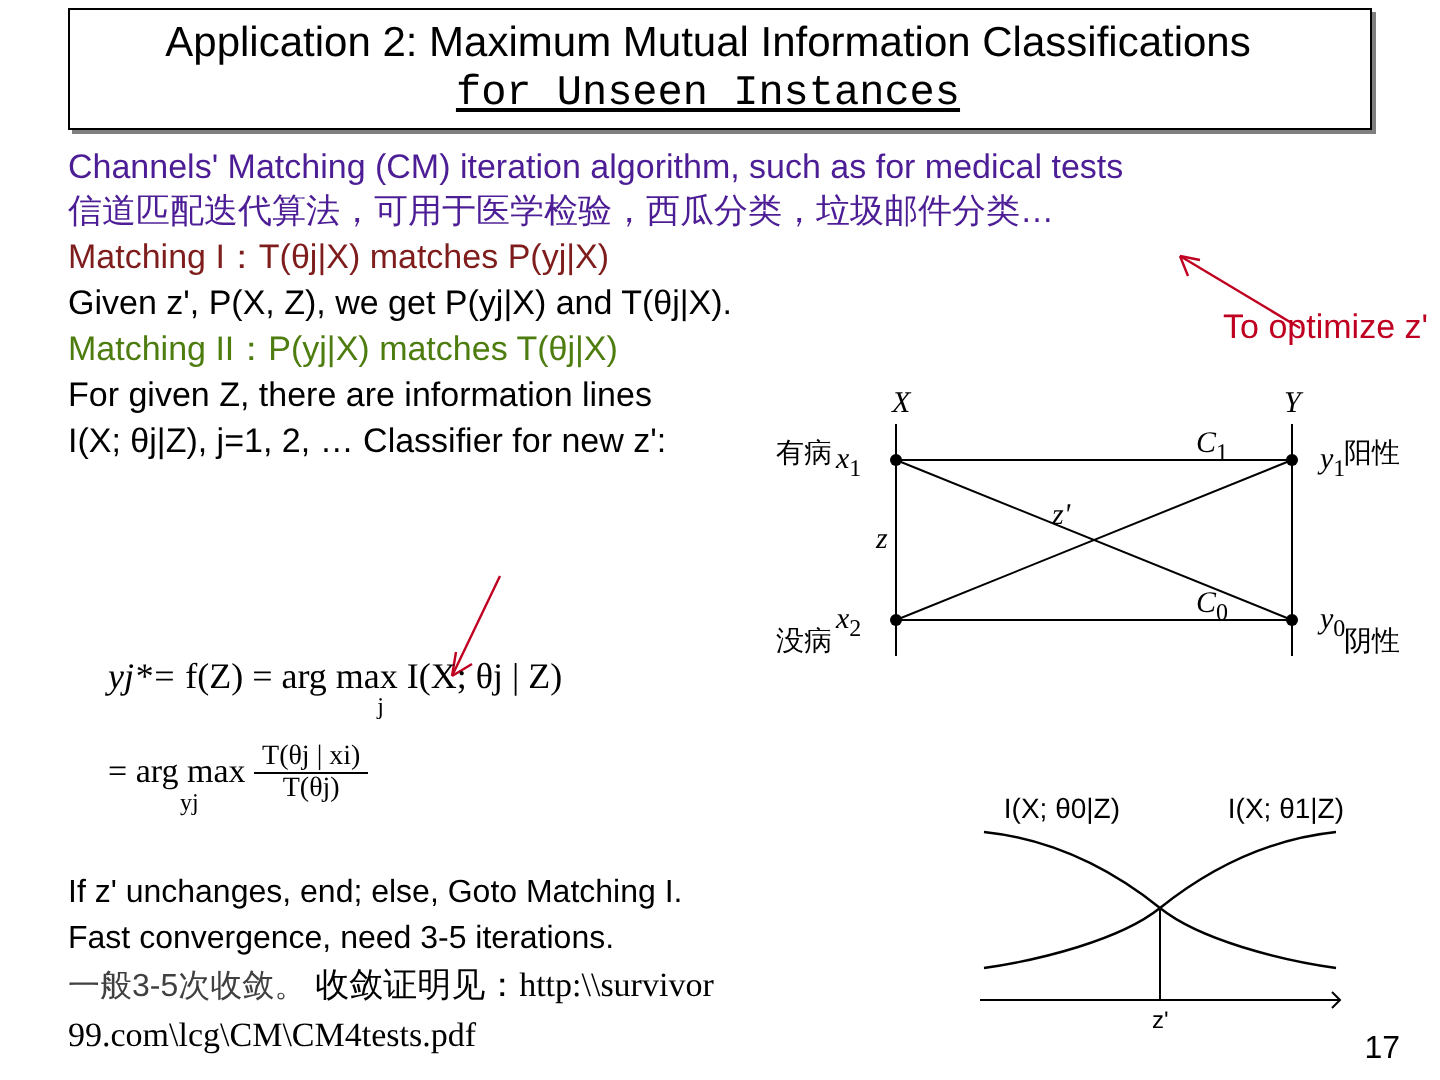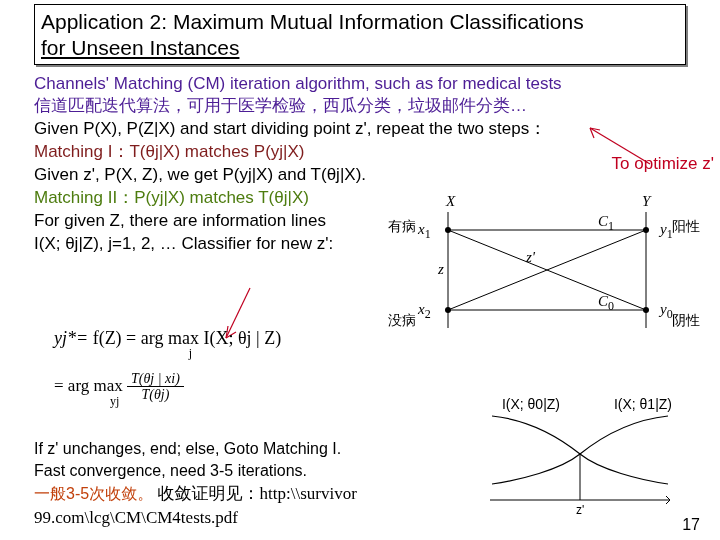--- a/index.html
+++ b/index.html
@@ -7,27 +7,27 @@
     width: 720px; height: 540px;
     font-family: Arial, "Microsoft YaHei", sans-serif;
     background: #fff; color: #000;
     position: relative; overflow: hidden;
     font-size: 17px;
   }
   .title-bar {
     margin: 4px 34px 0 34px;
     border: 1.5px solid #000;
     padding: 4px 18px 2px 6px;
-    text-align: left;
+    text-align: center;
     line-height: 1.25;
     box-shadow: 2px 2px 0 rgba(0,0,0,.5);
     font-size: 21px;
   }
   .title-bar .line { display: block; }
-  .title-bar .line:nth-child(2) { text-decoration: underline; }
+  .title-bar .line:nth-child(2) { text-decoration: underline; font-family: Liberation Mono, monospace; }
   .content {
     padding: 8px 34px 0 34px;
     line-height: 1.35;
     position: relative;
   }
   .blue { color: #4c1d95; }
   .row { display: block; }
   .optimize {
     position: absolute; right: 6px; top: 154px;
     color: #c00020; font-size: 17px;
@@ -41,21 +41,21 @@
   .lattice .sm { font-size: 12px; font-style: normal; }
   .cn-comment { font-size: 14px; }
   .formula {
     position: absolute; left: 54px; top: 328px;
     width: 340px; height: 110px;
     font-family: "Times New Roman", serif;
   }
   .formula .line1 { font-size: 18px; }
   .formula .frac {
     display: inline-block; text-align: center; vertical-align: middle;
-    font-size: 14px; line-height: 1.1; font-style: italic;
+    font-size: 14px; line-height: 1.1;
   }
   .formula .frac .num { border-bottom: 1px solid #000; padding: 0 4px; }
   .formula .frac .den { padding: 0 4px; }
   .info-line {
     position: absolute; font-size: 14px;
   }
   .plot {
     position: absolute; right: 40px; bottom: 18px;
     width: 200px; height: 110px;
   }
@@ -76,21 +76,20 @@
 <body>
 
 <div class="title-bar">
   <span class="line">Application 2: Maximum Mutual Information Classifications</span>
   <span class="line">for Unseen Instances</span>
 </div>
 
 <div class="content">
   <div class="row blue">Channels' Matching (CM) iteration algorithm, such as for medical tests</div>
   <div class="row blue">信道匹配迭代算法，可用于医学检验，西瓜分类，垃圾邮件分类…</div>
-  <div class="row">Given P(X), P(Z|X) and start dividing point z', repeat the two steps：</div>
   <div class="row" style="color:#7f1d1d">Matching I：T(θj|X) matches P(yj|X)</div>
   <div class="row">Given z', P(X, Z), we get P(yj|X) and T(θj|X).</div>
   <div class="row" style="color:#4d7c0f">Matching II：P(yj|X) matches T(θj|X)</div>
   <div class="row">For given Z, there are information lines</div>
   <div class="row">I(X; θj|Z), j=1, 2, … Classifier for new z':</div>
 </div>
 
 <div class="optimize">
   <span>To optimize z'</span>
   <svg width="80" height="50">
@@ -137,21 +136,21 @@
   <div class="line1">
     <i>yj*=</i>
     <span style="position:relative">
       <span>f(Z) = arg max I(X; θj | Z)</span>
       <span style="position:absolute;left:96px;top:18px;font-size:12px">j</span>
     </span>
   </div>
   <div style="margin-top:22px;font-size:17px">
     <span style="position:relative;display:inline-block">
       <span>= arg max</span>
-      <span style="position:absolute;left:56px;top:18px;font-size:12px">yj</span>
+      <span style="position:absolute;left:36px;top:18px;font-size:12px">yj</span>
     </span>
     <span class="frac">
       <div class="num">T(θj | xi)</div>
       <div class="den">T(θj)</div>
     </span>
   </div>
 </div>
 
 <div class="info-line" style="right:160px;bottom:128px">I(X; θ0|Z)</div>
 <div class="info-line" style="right:48px;bottom:128px">I(X; θ1|Z)</div>
@@ -164,18 +163,18 @@
     <path d="M12 4 C 50 8, 80 26, 100 42 C 120 58, 160 68, 188 72" fill="none" stroke="#000" stroke-width="1.2"></path>
     <line x1="100" y1="42" x2="100" y2="88" stroke="#000"></line>
     <text x="96" y="102">z'</text>
   </svg>
 </div>
 
 <div class="footer">
   <div>If z' unchanges, end; else, Goto Matching I.</div>
   <div>Fast convergence, need 3-5 iterations.</div>
   <div>
-    <span style="color:#c2410c">一般3-5次收敛。</span>
+    <span style="color:#404040">一般3-5次收敛。</span>
     <span class="small">收敛证明见：http:\\survivor 99.com\lcg\CM\CM4tests.pdf</span>
   </div>
 </div>
 
 <div class="page-num">17</div>
 
 </body></html>

